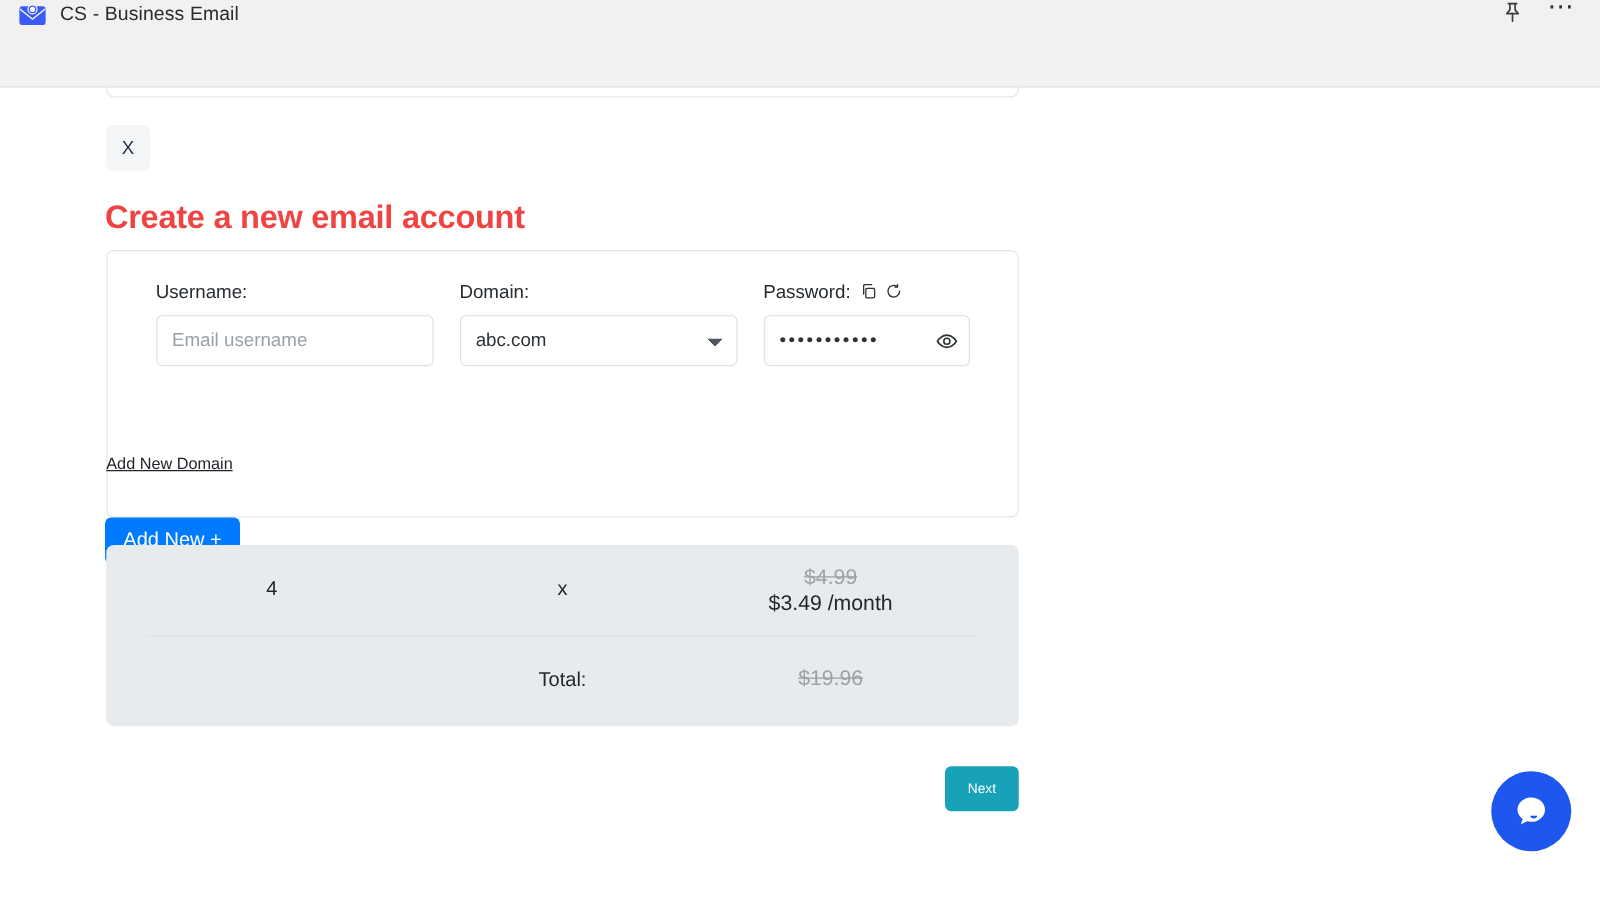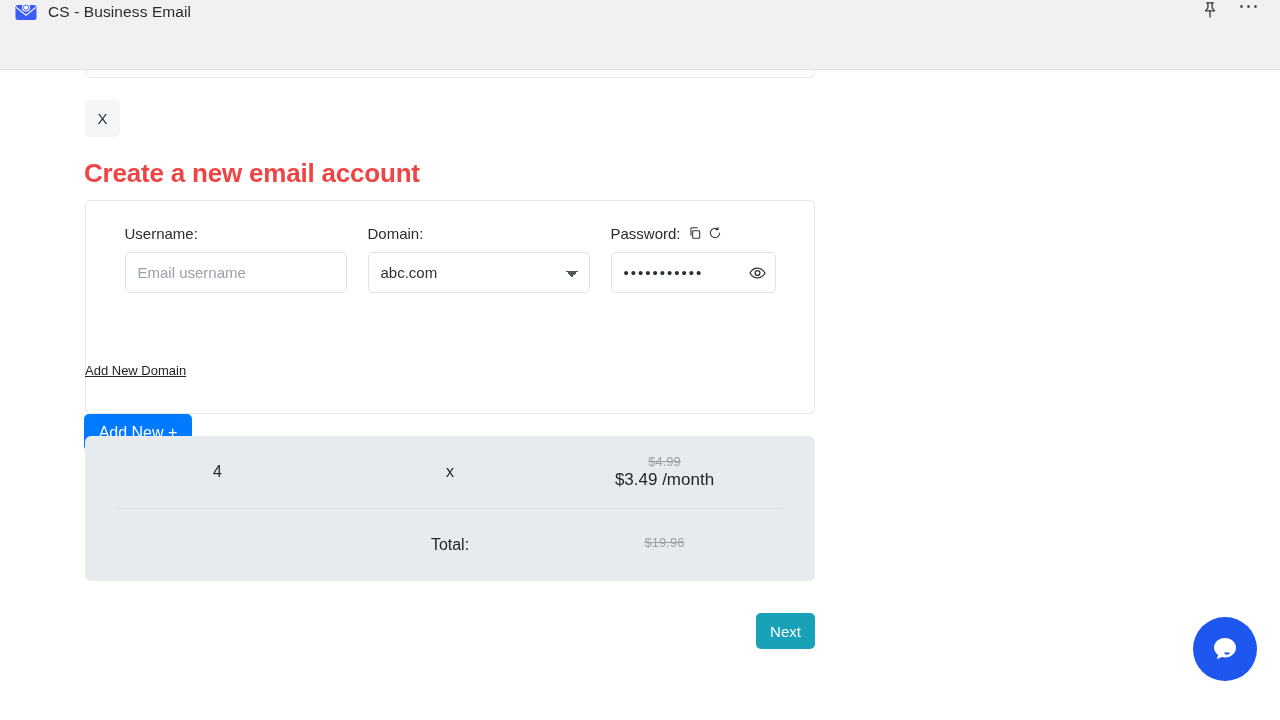--- a/index.html
+++ b/index.html
@@ -281,21 +281,21 @@
     color: #22272b;
   }
   .cell-price {
     flex: 1;
     text-align: center;
     padding-right: 36px;
     line-height: 1.05;
   }
   .old-price {
     display: block;
-    font-size: 13px;
+    font-size: 17px;
     color: #9aa2a8;
     text-decoration: line-through;
     margin-bottom: 3px;
   }
   .new-price {
     display: block;
     font-size: 17px;
     color: #22272b;
   }
 
@@ -304,21 +304,21 @@
     position: absolute;
     left: 756px;
     top: 543px;
     width: 59px;
     height: 36px;
     background: #17a2b8;
     border: none;
     border-radius: 5px;
     color: #ffffff;
     font-family: "Liberation Sans", sans-serif;
-    font-size: 15px;
+    font-size: 11px;
     cursor: pointer;
     padding: 0;
   }
 
   
   .chat-launcher {
     position: absolute;
     left: 1193px;
     top: 547px;
     width: 64px;

